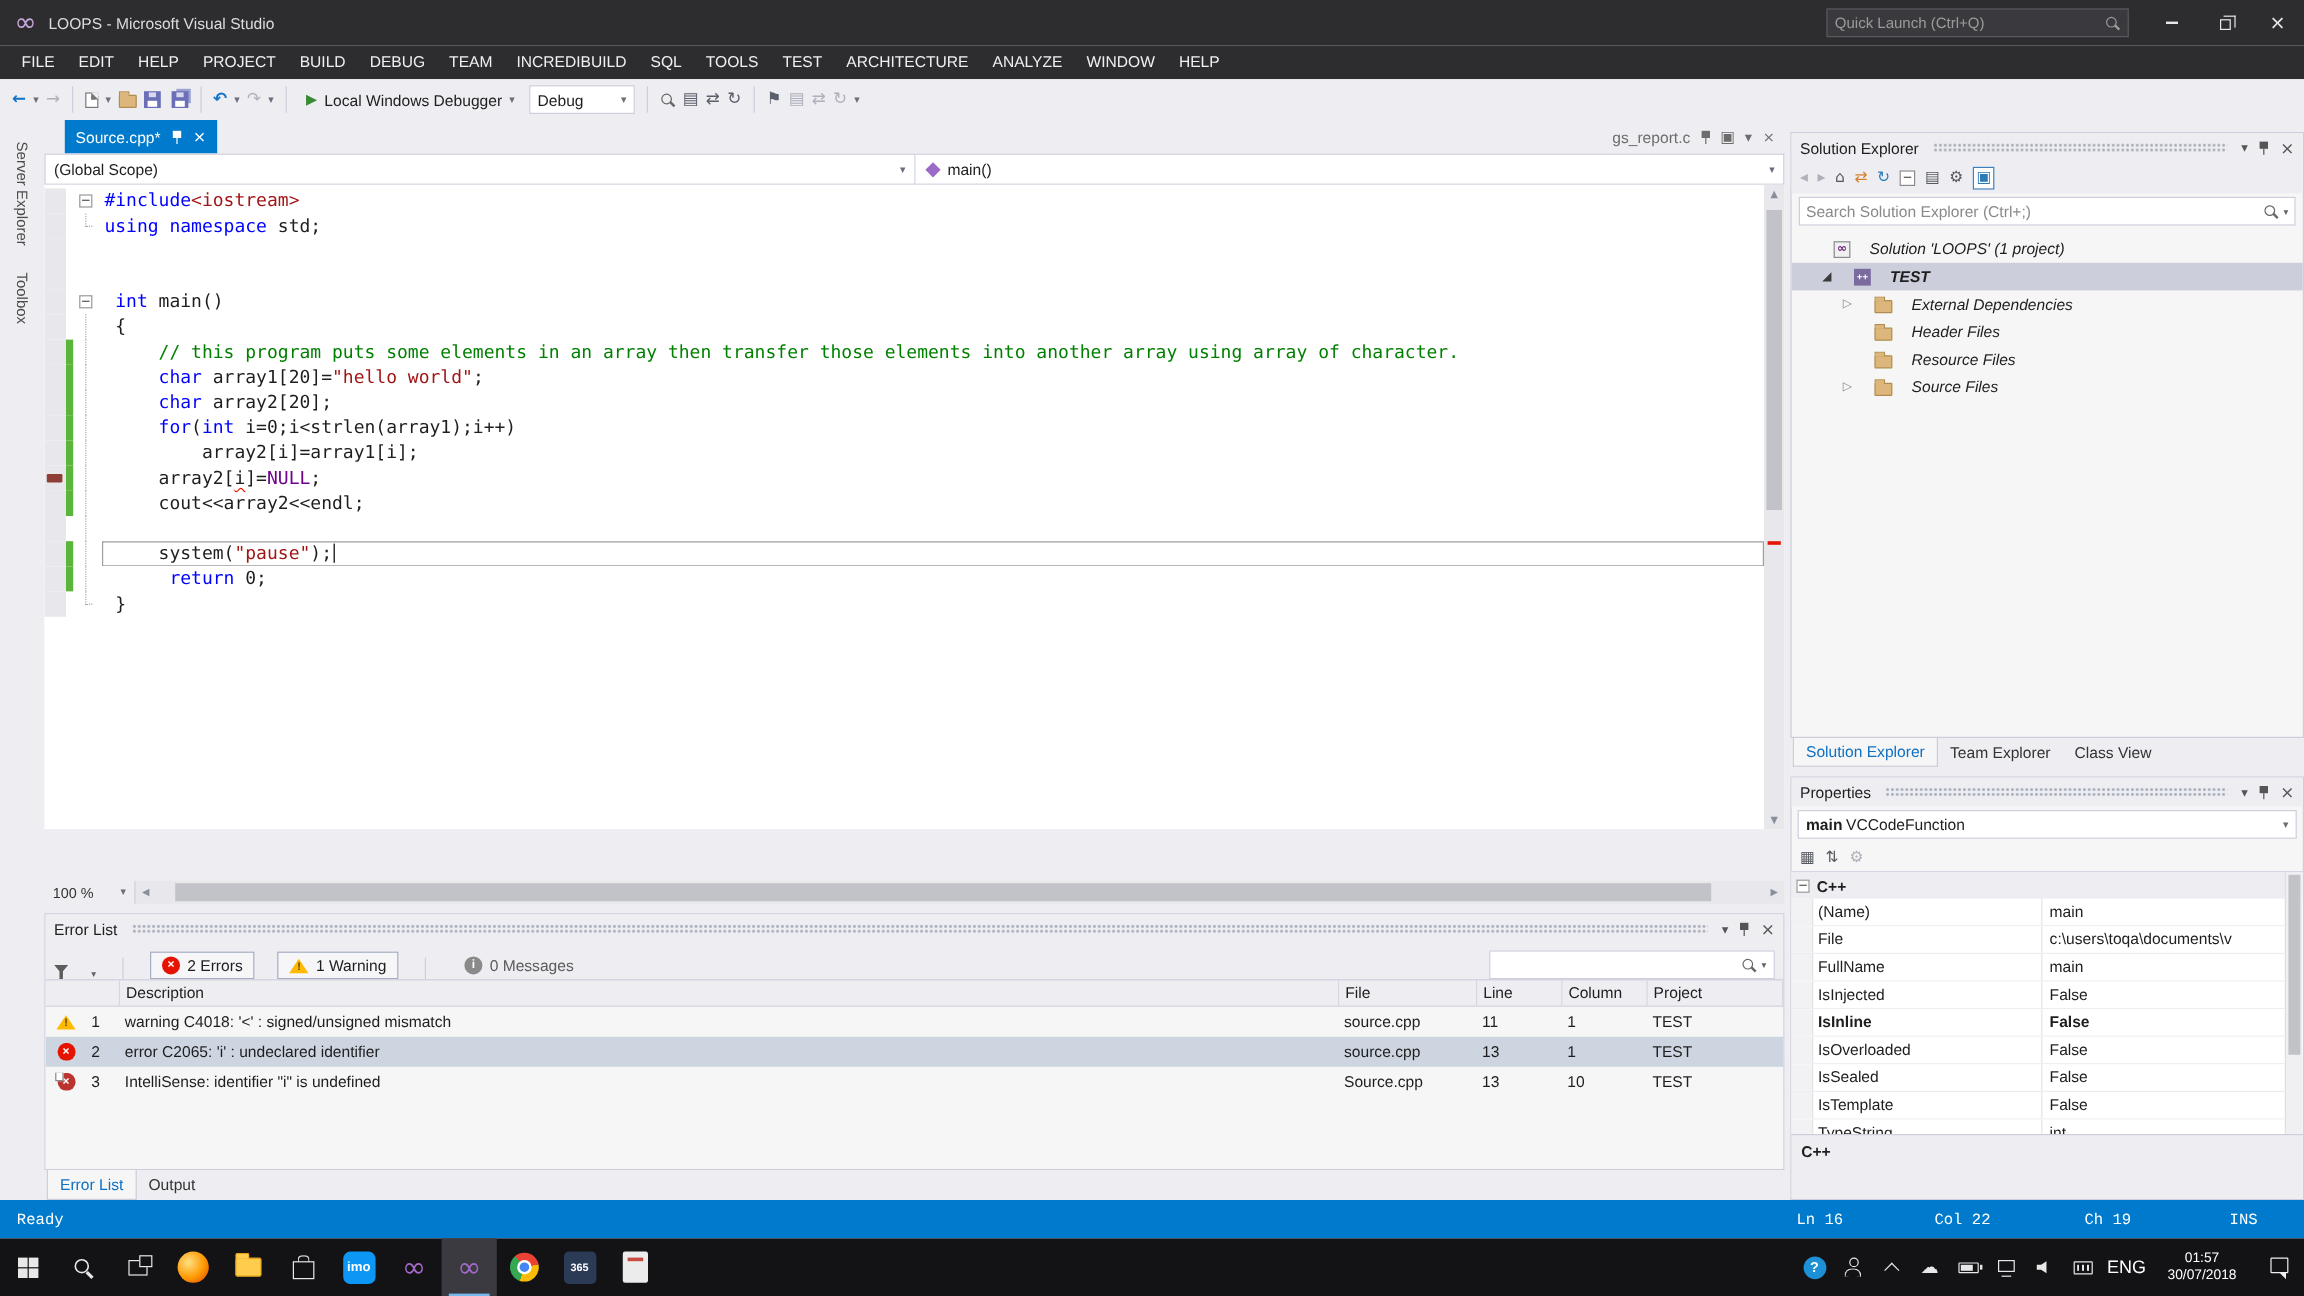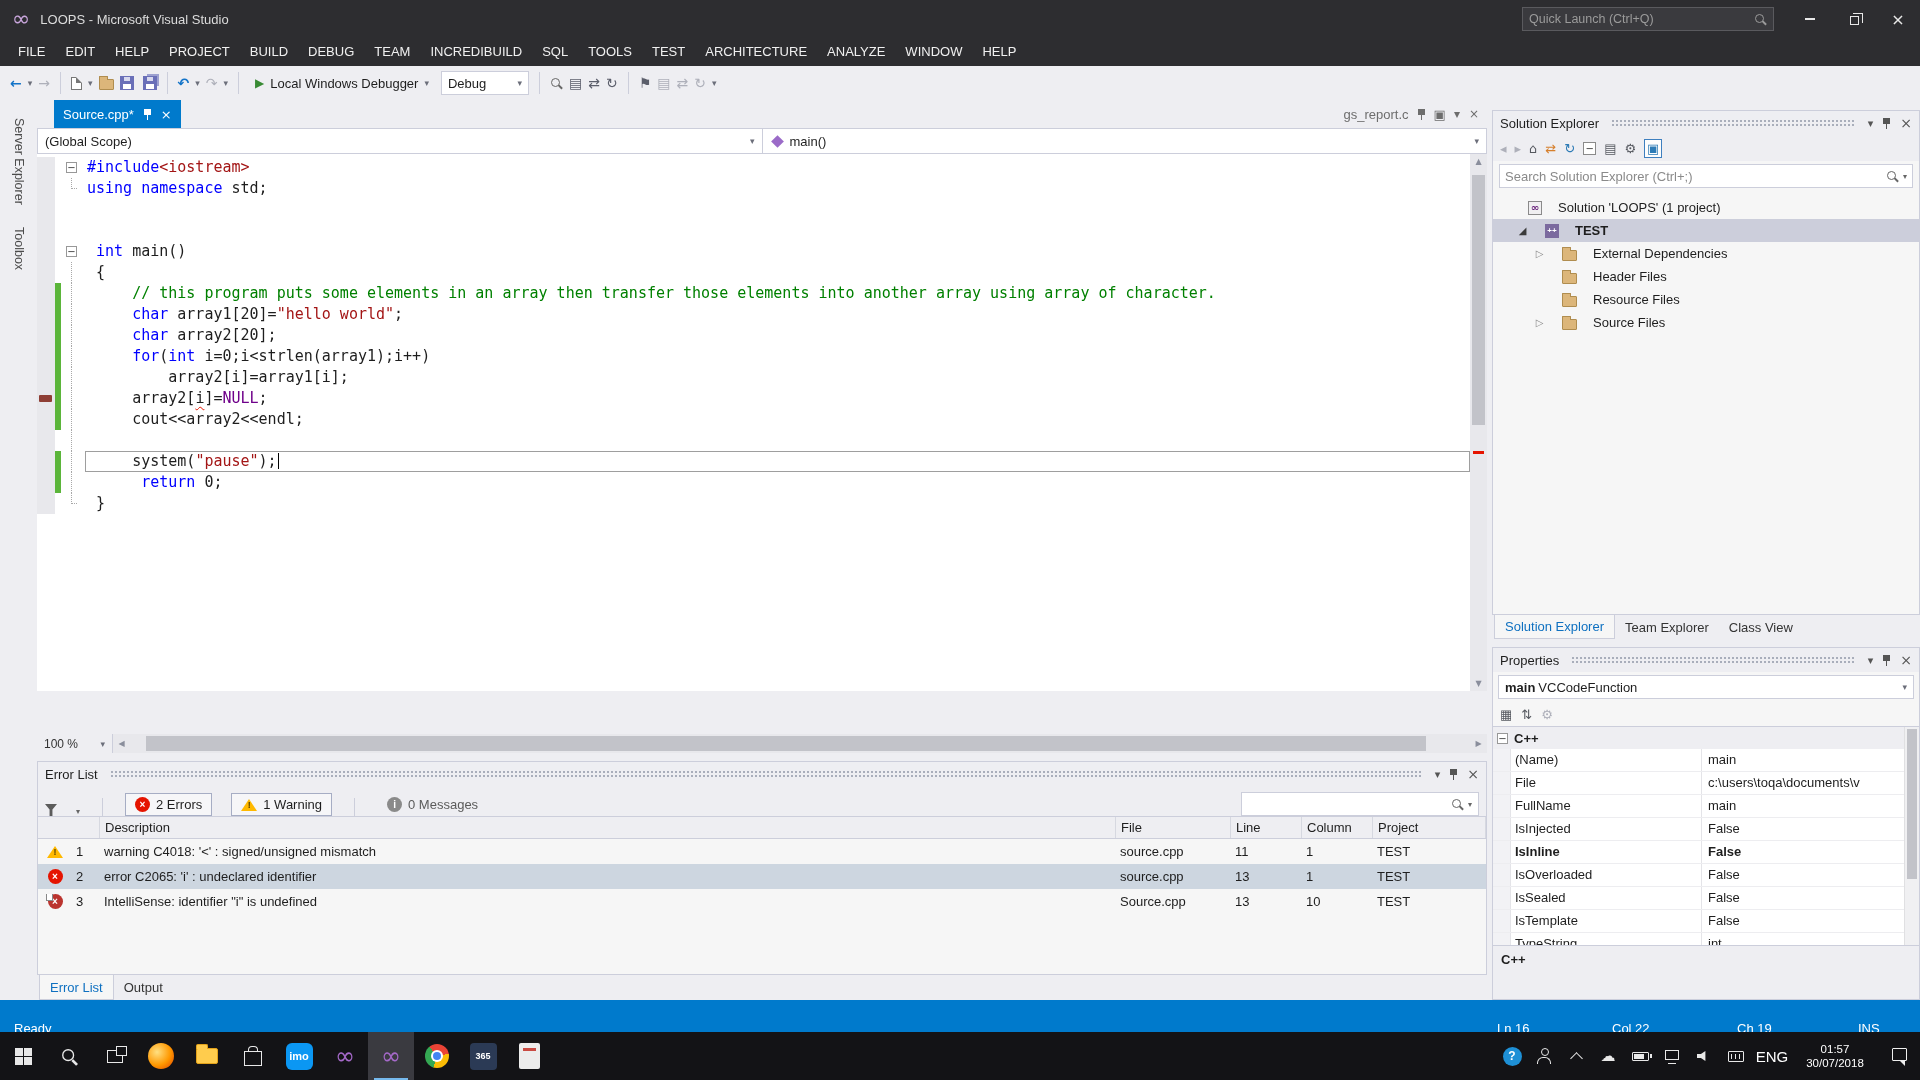--- a/index.html
+++ b/index.html
@@ -183,21 +183,21 @@
   .se-ico{font-size:13px;color:#55585F;display:inline-flex;align-items:center;}
   .se-ico.dis{color:#AEB0BA;}
   .se-ico.orange{color:#D67F2C;}
   .se-ico.blue{color:#2D7BB6;}
   .mini-box{width:13px;height:13px;border:1px solid #8A8A8A;background:#fff;font-size:10px;line-height:11px;text-align:center;color:#333;}
   .se-ico.hl{border:1px solid #3E7FBF;background:#FDFDFD;padding:1px 2px;color:#2D7BB6;}
   .se-search{height:24px;margin:3px 6px 6px;background:#fff;border:1px solid #CCCEDB;display:flex;align-items:center;padding:0 5px;gap:4px;flex:none;}
   .se-search input{flex:1;border:none;outline:none;background:transparent;font-size:13px;color:#333;min-width:0;}
   .se-search input::placeholder{color:#8A8A8A;}
   .se-tree{flex:1;overflow:hidden;padding-top:2px;}
-  .tree-row{height:23px;display:flex;align-items:center;gap:16px;font-size:13px;color:#1E1E1E;}
+  .tree-row{height:23px;display:flex;align-items:center;gap:16px;font-size:13px;color:#1E1E1E;font-style:italic;}
   .tree-row.selected{background:#CCCEDB;}
   .expander{width:13px;font-size:10px;color:#3B3B3B;text-align:center;flex:none;}
   .tree-label.bold{font-weight:bold;}
   .se-tabs{height:24px;display:flex;flex:none;}
   .gap8{height:8px;flex:none;}
 
   .props-panel{flex:1;display:flex;flex-direction:column;background:#F6F6F6;border:1px solid #CCCEDB;min-height:0;}
   .props-object{height:24px;margin:3px 5px;background:#fff;border:1px solid #CCCEDB;display:flex;align-items:center;padding:0 6px;font-size:13px;gap:3px;flex:none;}
   .props-object .g-caret{margin-left:auto;font-size:9px;color:#6B6E7A;}
   .props-toolbar{height:24px;display:flex;align-items:center;gap:9px;padding:0 7px;flex:none;}
@@ -209,21 +209,21 @@
   .p-ind{background:#F2F2F5;border-right:1px solid #E4E4E8;}
   .p-name{padding:3px 4px;border-right:1px solid #E4E4E8;white-space:nowrap;overflow:hidden;}
   .p-val{padding:3px 6px;white-space:nowrap;overflow:hidden;}
   .prop-row.selected .p-name,.prop-row.selected .p-val{font-weight:bold;}
   .props-scroll{position:absolute;top:0;right:0;bottom:0;width:15px;background:#F0F0F2;border-left:1px solid #E0E0E2;}
   .props-thumb{position:absolute;top:2px;left:2px;right:2px;height:150px;background:#C2C3C9;}
   .props-footer{height:54px;background:#EEEEF2;border-top:1px solid #CCCEDB;font-size:13px;font-weight:bold;padding:6px 8px;flex:none;}
 
   
   .statusbar{position:absolute;top:1000px;left:0;width:1920px;height:32px;background:#007ACC;color:#fff;font-size:13px;}
-  .sb-item{position:absolute;top:12px;height:100%;display:flex;align-items:center;}
+  .sb-item{position:absolute;top:0;height:100%;display:flex;align-items:center;font-family:Liberation Mono, monospace;}
 
   
   .taskbar{position:absolute;top:1032px;left:0;width:1920px;height:48px;background:#131316;display:flex;align-items:center;}
   .tb-btn{width:46px;height:48px;display:flex;align-items:center;justify-content:center;position:relative;flex:none;}
   .tb-btn.active{background:#3A3A40;}
   .tb-btn.active::after{content:"";position:absolute;left:6px;right:6px;bottom:0;height:2px;background:#76B9ED;}
   .win-logo{width:17px;height:17px;display:grid;grid-template-columns:8px 8px;grid-template-rows:8px 8px;gap:1px;}
   .win-logo span{background:#E8E8E8;}
   .tb-mag{transform:scale(1.35);color:#E8E8E8;}
   .tv-ico{width:16px;height:13px;border:1.5px solid #E8E8E8;position:relative;}

